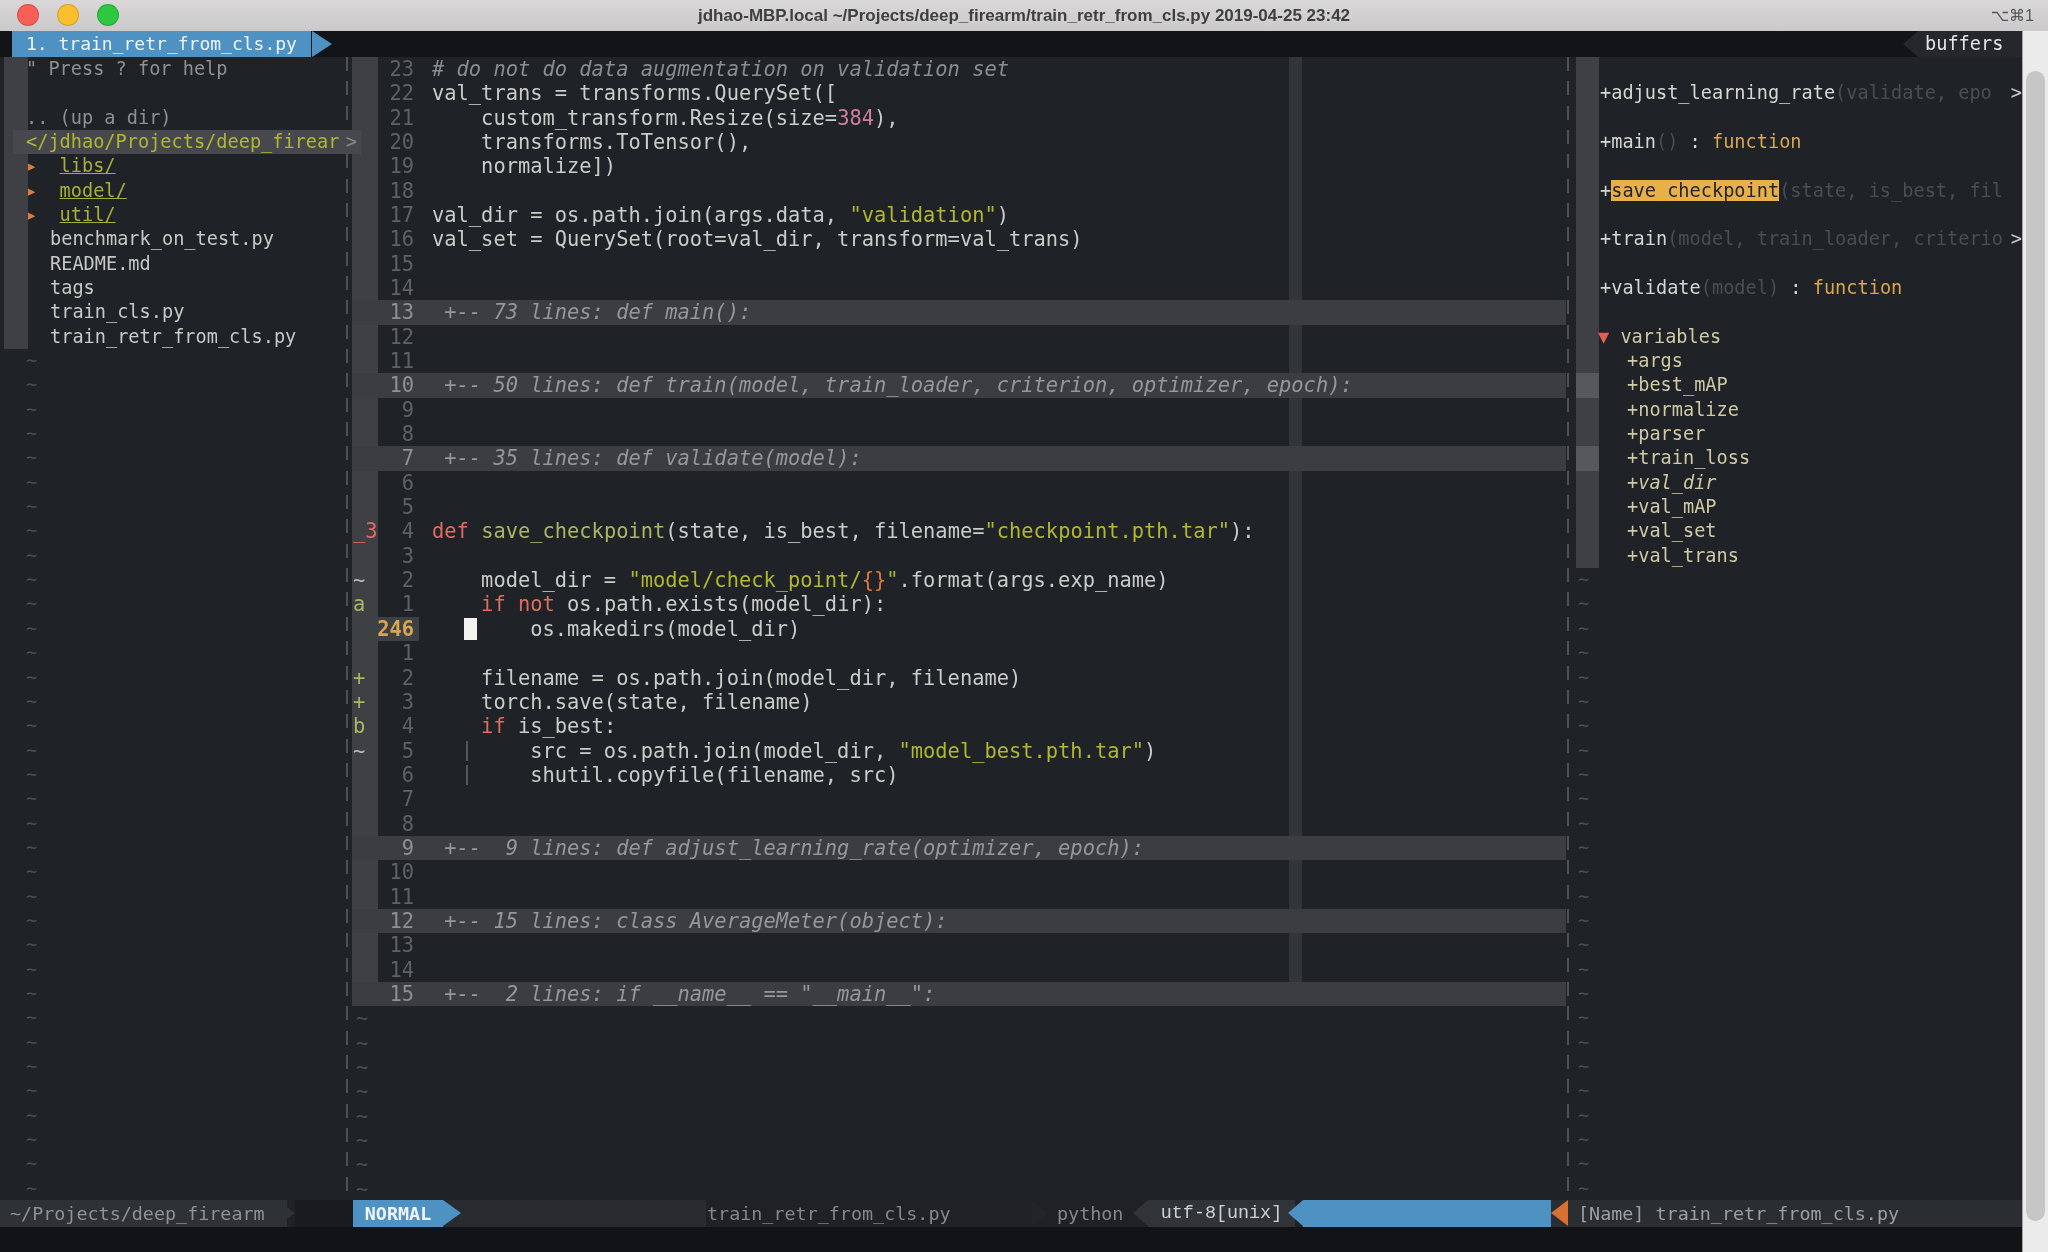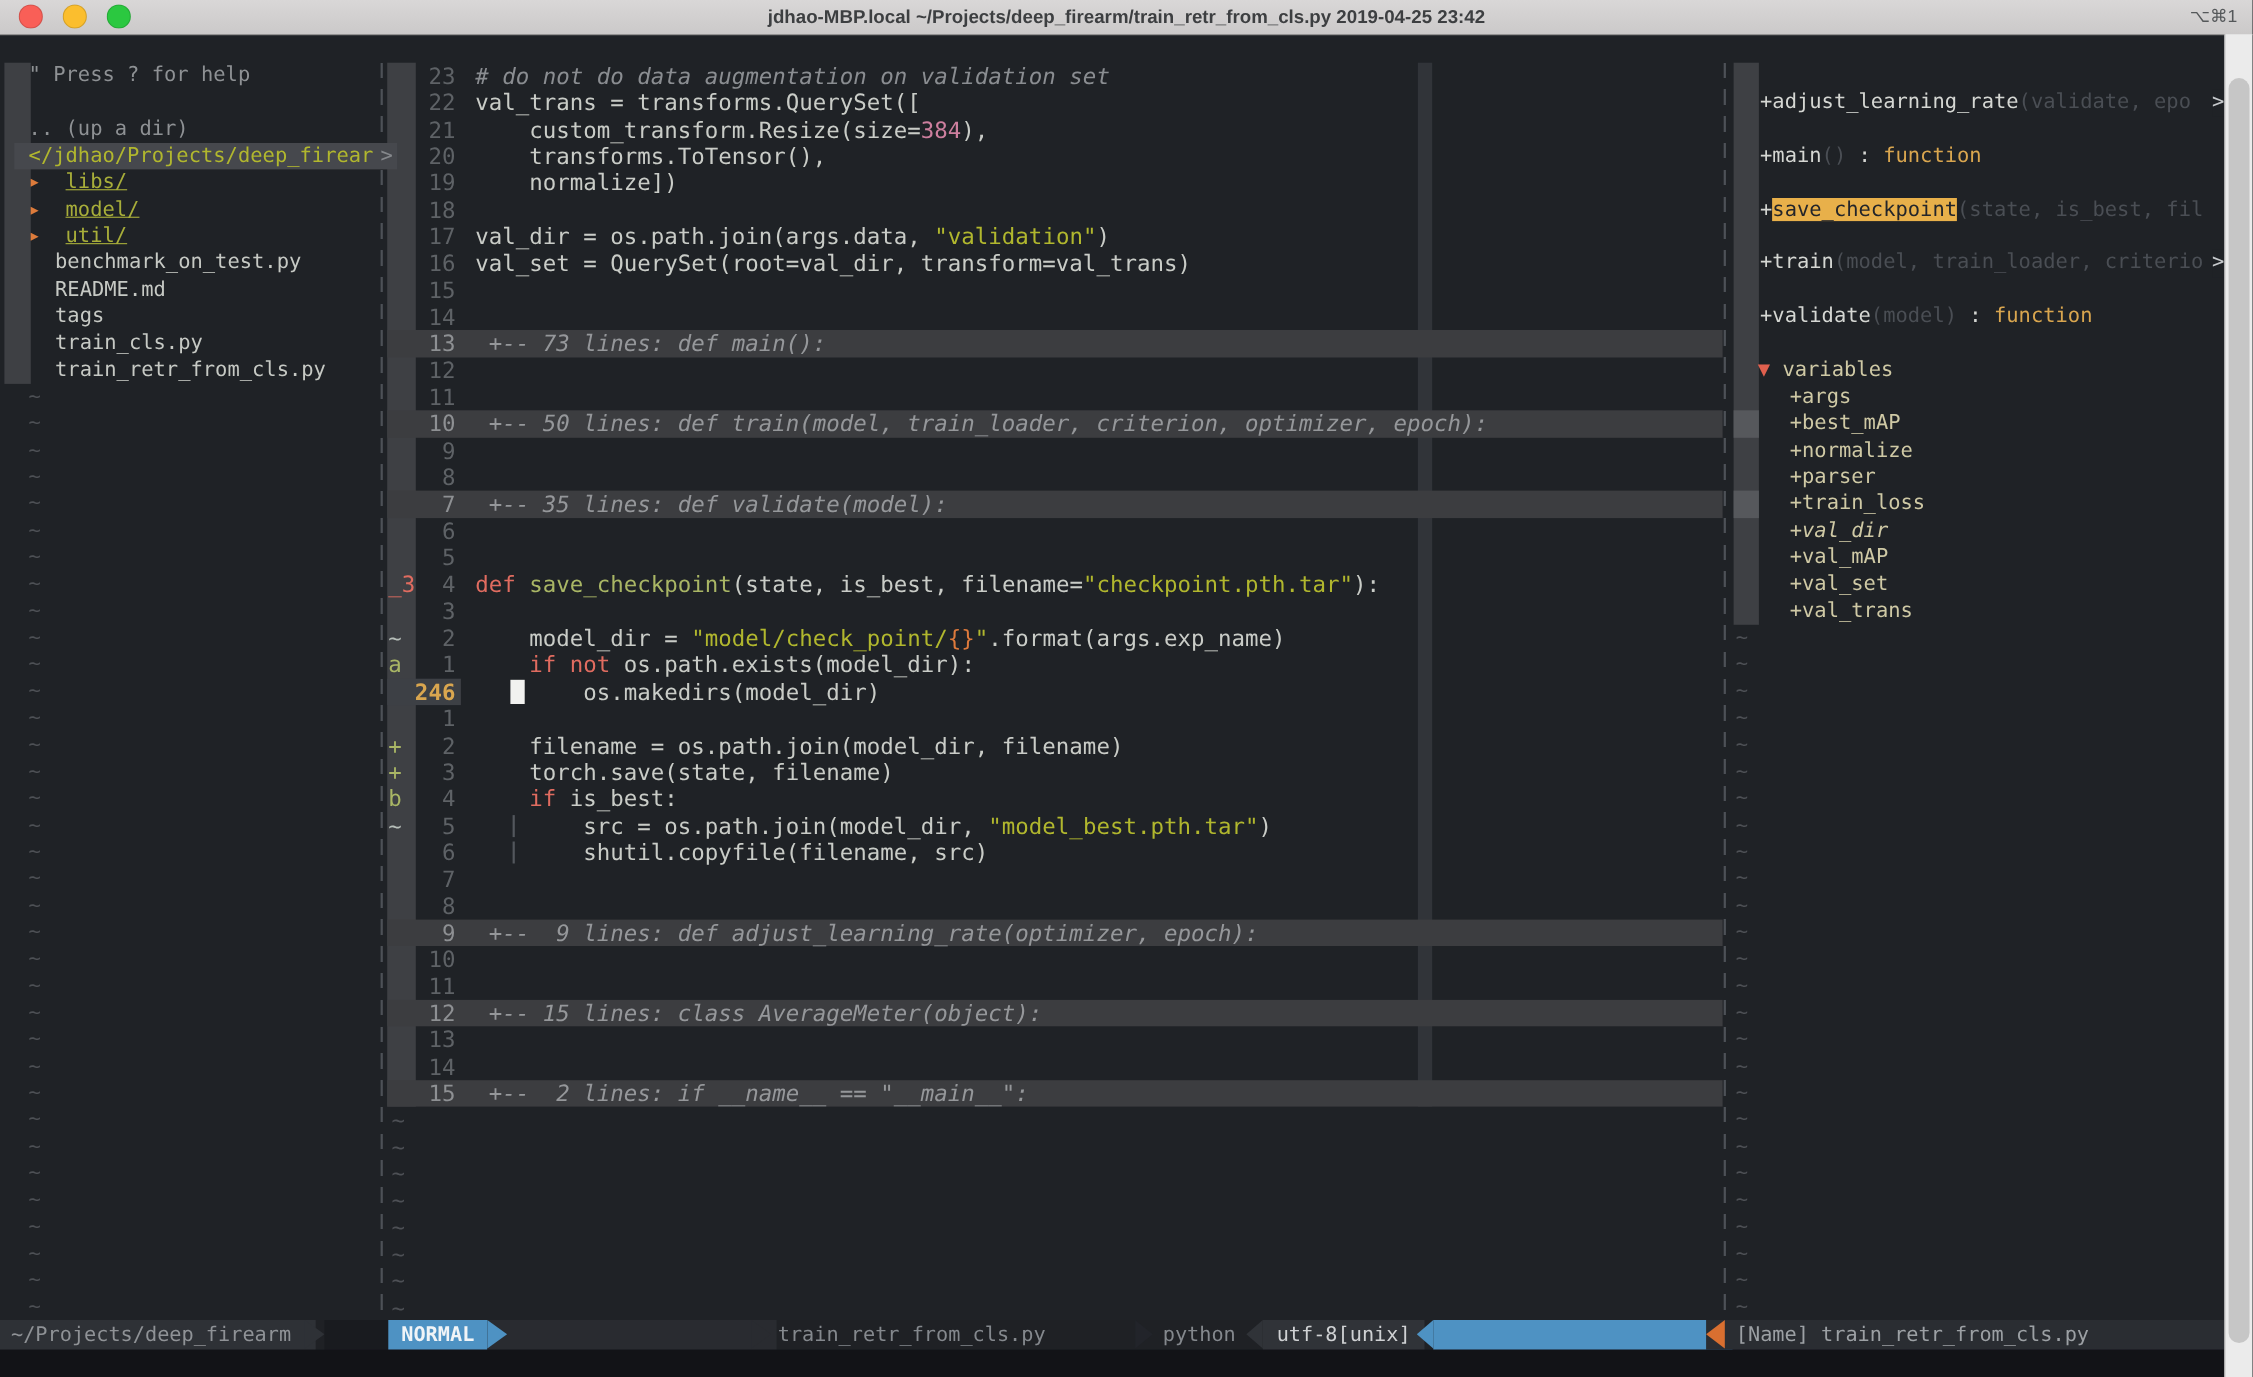--- a/index.html
+++ b/index.html
@@ -76,20 +76,27 @@
 <div id="screen">
 
   <div id="titlebar" class="abs">
     <span id="tl-close" class="tl"></span>
     <span id="tl-min" class="tl"></span>
     <span id="tl-zoom" class="tl"></span>
     <div id="titletext" class="abs">jdhao-MBP.local  ~/Projects/deep_firearm/train_retr_from_cls.py  2019-04-25 23:42</div>
     <div id="titleshortcut" class="abs">⌥⌘1</div>
   </div>
 
+  <div id="tabline" class="abs">
+    <div id="tab1" class="abs">1. train_retr_from_cls.py</div>
+    <div id="tab1arrow" class="abs" style="left:312px;"></div>
+    <div id="buffers-wedge" class="abs" style="left:1903px;"></div>
+    <div id="buffers-box" class="abs" style="left:1918px;width:104px;"></div>
+    <div id="buffers-label" class="abs" style="left:1925px;">buffers</div>
+  </div>
 
   <div id="workspace">
       <div class="abs vsep" style="left: 346px; top: 57px; height: 1143px;"></div>
       <div class="abs vsep" style="left: 1567px; top: 57px; height: 1143px;"></div>
       <div class="abs contentstrip" style="left: 4px; top: 57px; width: 24px; height: 292.08px;"></div>
       <div class="abs contentstrip" style="left: 352px; top: 57px; width: 26px; height: 949.26px;"></div>
       <div class="abs" style="left: 1289px; top: 57px; width: 13px; height: 949.26px; background: rgb(49, 52, 57);"></div>
       <div class="abs contentstrip" style="left: 1576px; top: 57px; width: 23px; height: 511.14px;"></div>
       <div class="abs" style="left: 1576px; top: 373.42px; width: 23px; height: 24.34px; background: rgb(86, 88, 92);"></div>
       <div class="abs" style="left: 1576px; top: 446.44px; width: 23px; height: 24.34px; background: rgb(86, 88, 92);"></div>
@@ -297,21 +304,21 @@
           <circle cx="4" cy="15" r="2.4" fill="none" stroke="#9aa0a5" stroke-width="1.6"></circle>
           <circle cx="11.5" cy="5.5" r="2.4" fill="none" stroke="#9aa0a5" stroke-width="1.6"></circle>
           <path d="M4 6.5 V12.5 M11.5 8 q0 4 -7 5" fill="none" stroke="#9aa0a5" stroke-width="1.6"></path>
         </svg><span> </span><span>master</span><span style="color:#f2c230;">⚡</span>
     </div>
     <div class="wedge-r" style="left:683px;border-left:18px solid #292b30;"></div>
     <div class="sl" style="left:707px;color:#84888d;">train_retr_from_cls.py</div>
     <div class="wedge-r" style="left:1032px;border-left:16px solid #22242a;"></div>
     <div class="sl" style="left:1057px;color:#84888d;">python</div>
     <div class="wedge-l" style="left:1133px;border-right:15px solid #303338;"></div>
-    <div class="sl" style="left:1148px;width:147px;background:#303338;color:#cfd1d3;text-align:center;">utf-8[unix]</div>
+    <div class="sl" style="left:1148px;width:147px;background:#303338;color:#cfd1d3;text-align:center;font-family:Liberation Mono, monospace;">utf-8[unix]</div>
     <div class="wedge-l" style="left:1288px;border-right:15px solid #4e92c3;"></div>
     <div class="sl" style="left:1303px;width:248px;background:#4e92c3;color:#f0f4f7;font-weight:bold;padding-left:24px;">
       <span>86%</span><span> </span><span>≡</span><span> </span><span>246/284</span><span style="font-size:13px;font-weight:normal;">ln</span><span> </span><span>:</span><span>  </span><span>5</span>
     </div>
     <div class="sl" style="left:1551px;width:471px;background:#2a2d32;"></div>
     <div class="wedge-l" style="left:1551px;border-right:17px solid #d96f30;z-index:3;"></div>
     <div class="sl" style="left:1578px;color:#9ca0a4;z-index:3;">[Name] train_retr_from_cls.py</div>
   </div>
 
   <div id="cmdline" class="abs"></div>

